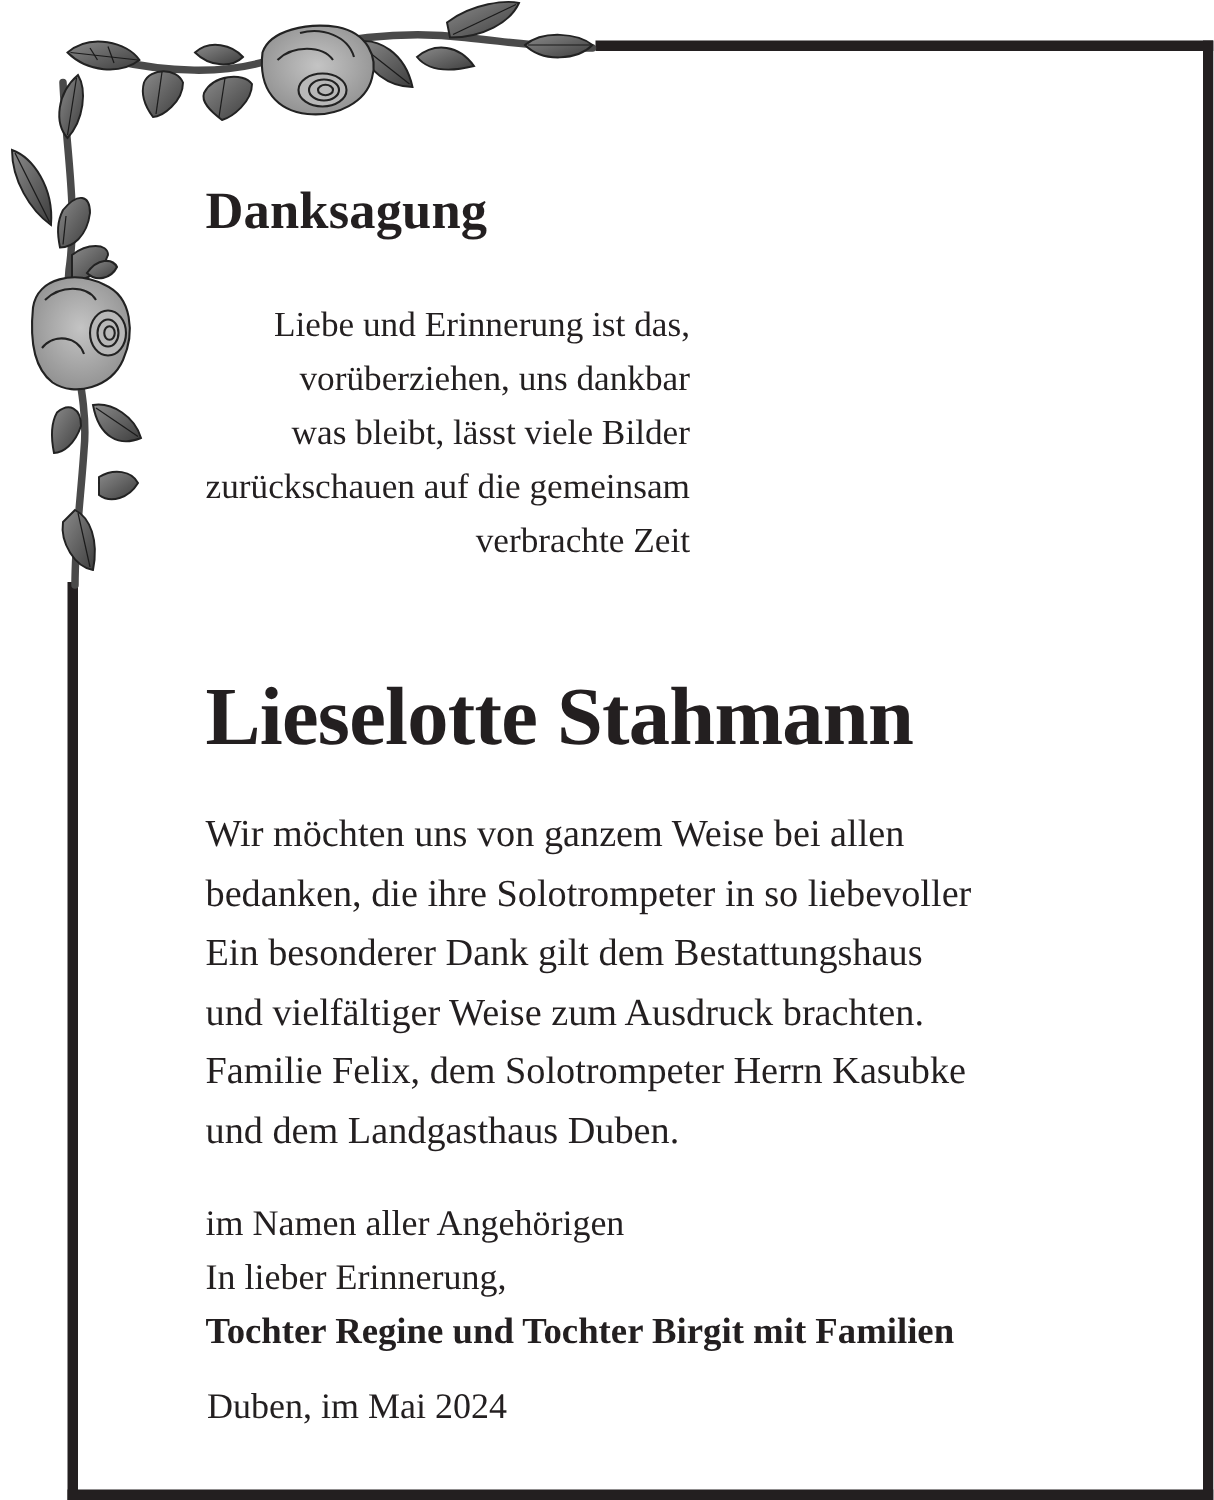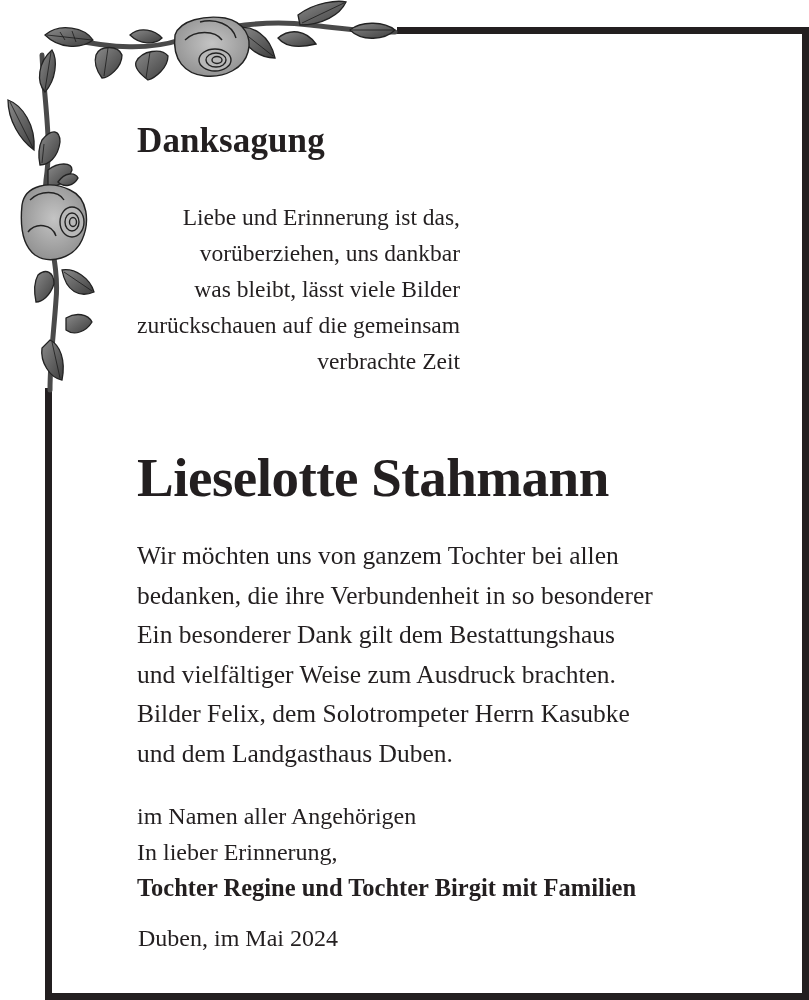--- a/index.html
+++ b/index.html
@@ -200,25 +200,25 @@
     <div>Liebe und Erinnerung ist das,</div>
     <div>vorüberziehen, uns dankbar</div>
     <div>was bleibt, lässt viele Bilder</div>
     <div>zurückschauen auf die gemeinsam</div>
     <div>verbrachte Zeit</div>
   </div>
 
   <div class="name">Lieselotte Stahmann</div>
 
   <div class="body-text">
-    <div>Wir möchten uns von ganzem Tochter bei allen</div>
-    <div>bedanken, die ihre Verbundenheit in so besonderer</div>
+    <div>Wir möchten uns von ganzem Weise bei allen</div>
+    <div>bedanken, die ihre Solotrompeter in so liebevoller</div>
     <div>Ein besonderer Dank gilt dem Bestattungshaus</div>
     <div>und vielfältiger Weise zum Ausdruck brachten.</div>
-    <div>Bilder Felix, dem Solotrompeter Herrn Kasubke</div>
+    <div>Familie Felix, dem Solotrompeter Herrn Kasubke</div>
     <div>und dem Landgasthaus Duben.</div>
   </div>
 
   <div class="closing">
     <div>im Namen aller Angehörigen</div>
     <div>In lieber Erinnerung,</div>
     <div class="signers">Tochter Regine und Tochter Birgit mit Familien</div>
   </div>
 
   <div class="place-date">Duben, im Mai 2024</div>

